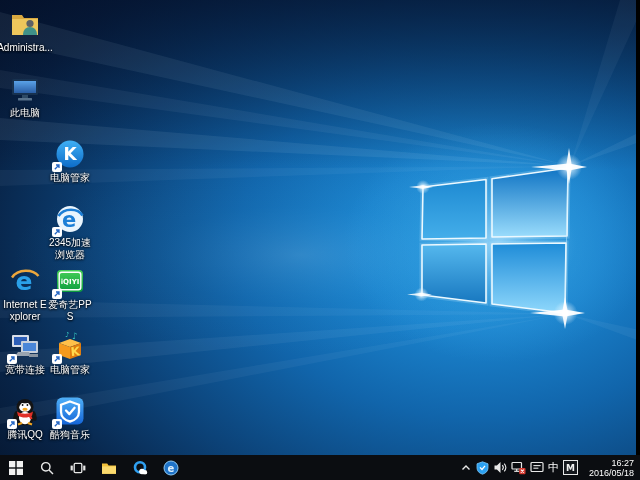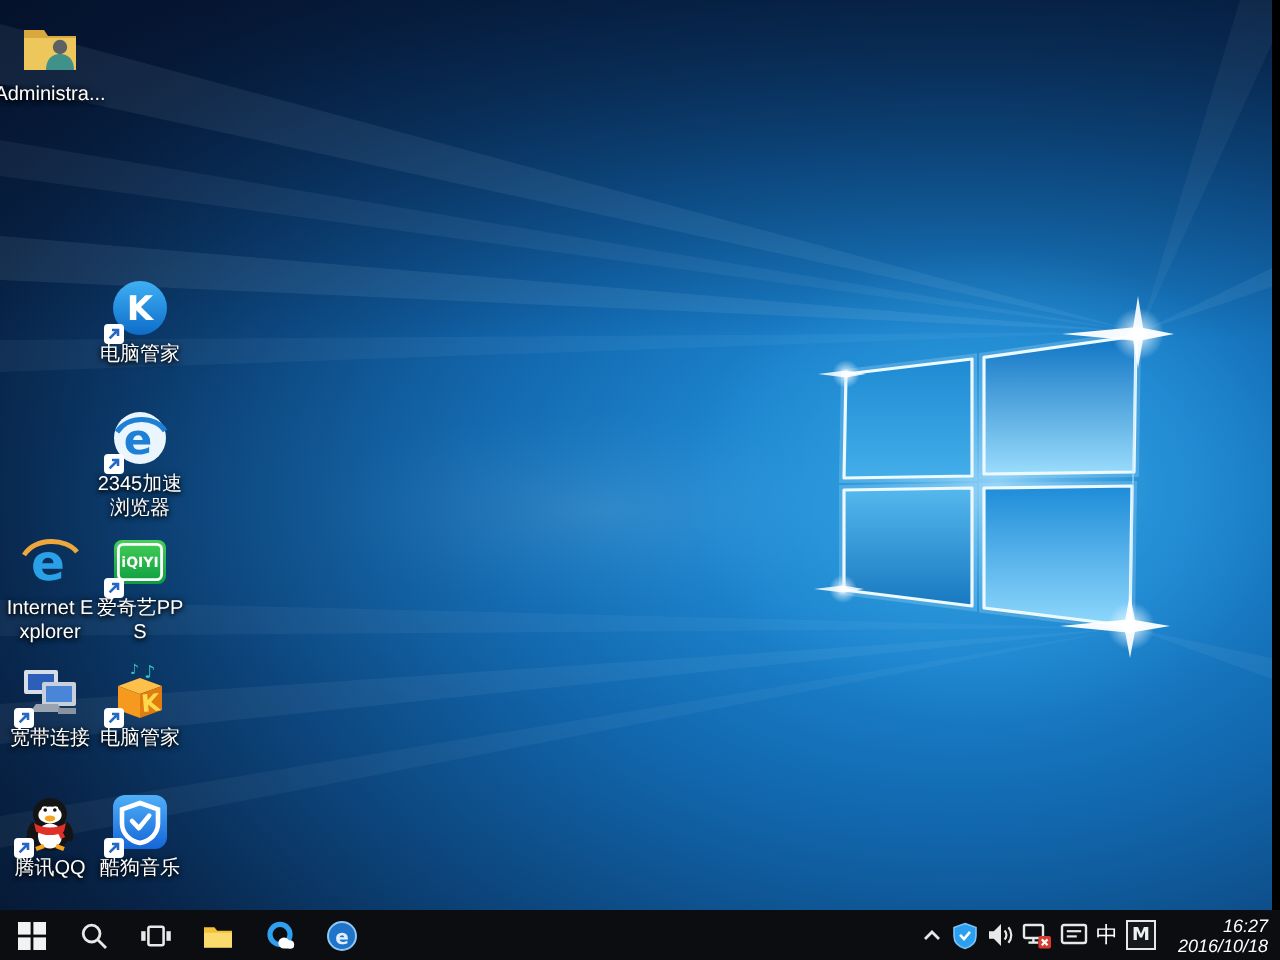--- a/index.html
+++ b/index.html
@@ -30,21 +30,21 @@
   .tb-left{display:flex;align-items:center;height:25px;}
   .tb-btn{width:31px;height:25px;display:flex;align-items:center;justify-content:center;}
   .tb-tray{margin-left:auto;display:flex;align-items:center;gap:4px;padding-right:4px;height:25px;}
   .tray-item{display:flex;align-items:center;justify-content:center;height:25px;}
   .zhong{color:#fff;font-size:11px;line-height:25px;font-family:"DejaVu Sans",sans-serif;}
   .ime-m{
     width:13px;height:13px;border:1px solid #e8e8e8;color:#f0f0f0;background:#15181d;
     font-size:9px;font-weight:bold;display:flex;align-items:center;justify-content:center;
     font-family:"DejaVu Sans",sans-serif;
   }
-  .clock{color:#fff;font-size:9px;line-height:10px;text-align:right;width:52px;padding-right:2px;font-style:italic;}
+  .clock{color:#fff;font-size:9px;line-height:10px;text-align:right;width:52px;padding-right:2px;}
 </style>
 </head>
 <body>
 
 <div class="desktop">
 
   <svg class="wall" viewBox="0 0 640 455" preserveAspectRatio="none">
     <defs>
       <radialGradient id="bgG" cx="0.75" cy="0.54" r="0.95">
         <stop offset="0" stop-color="#2196dc"></stop>
@@ -138,20 +138,37 @@
       <svg class="main" viewBox="0 0 32 32">
         <path d="M3 7h10l2 3h14v17H3z" fill="#d9a940"></path>
         <path d="M3 11h26v16H3z" fill="#edc65c"></path>
         <circle cx="21" cy="15.5" r="3.6" fill="#5d6166"></circle>
         <path d="M14 27c0-5.2 3-8 7-8s7 2.8 7 8z" fill="#3f9189"></path>
       </svg>
     </div>
     <div class="lbl one-line">Administra...</div>
   </div>
 
+  <div class="dicon" style="left:1px;top:73px">
+    <div class="ic">
+      <svg class="main" viewBox="0 0 32 32">
+        <defs>
+            <linearGradient id="pcG" x1="0" y1="0" x2="0" y2="1">
+          <stop offset="0" stop-color="#5aa2e8"></stop>
+              <stop offset="1" stop-color="#2a5ea6"></stop>
+        </linearGradient>
+          </defs>
+        <rect x="3" y="6" width="26" height="16" rx="1.5" fill="#17314f"></rect>
+        <rect x="5" y="8" width="22" height="12" fill="url(#pcG)"></rect>
+        <rect x="13" y="22" width="6" height="3" fill="#2e4a66"></rect>
+        <rect x="9" y="25" width="14" height="2.5" rx="0.5" fill="#58728c"></rect>
+      </svg>
+    </div>
+    <div class="lbl">此电脑</div>
+  </div>
 
 
 
   <div class="dicon" style="left:1px;top:265px">
     <div class="ic">
       <svg class="main" viewBox="0 0 32 32">
         <text x="15" y="25" text-anchor="middle" font-size="25" font-weight="bold" fill="#2aa0e8" font-family="DejaVu Sans, sans-serif">e</text>
         <path d="M3 12.5C9 3.5 24 4 29.5 11" stroke="#eda73c" stroke-width="2.4" fill="none"></path>
       </svg>
     </div>
@@ -394,16 +411,16 @@
     </div>
 
     <div class="tray-item zhong">中</div>
 
     <div class="tray-item">
       <div class="ime-m">M</div>
     </div>
 
     <div class="clock">
       <div>16:27</div>
-      <div>2016/10/18</div>
+      <div>2016/05/18</div>
     </div>
   </div>
 </div>
 
 </body></html>

